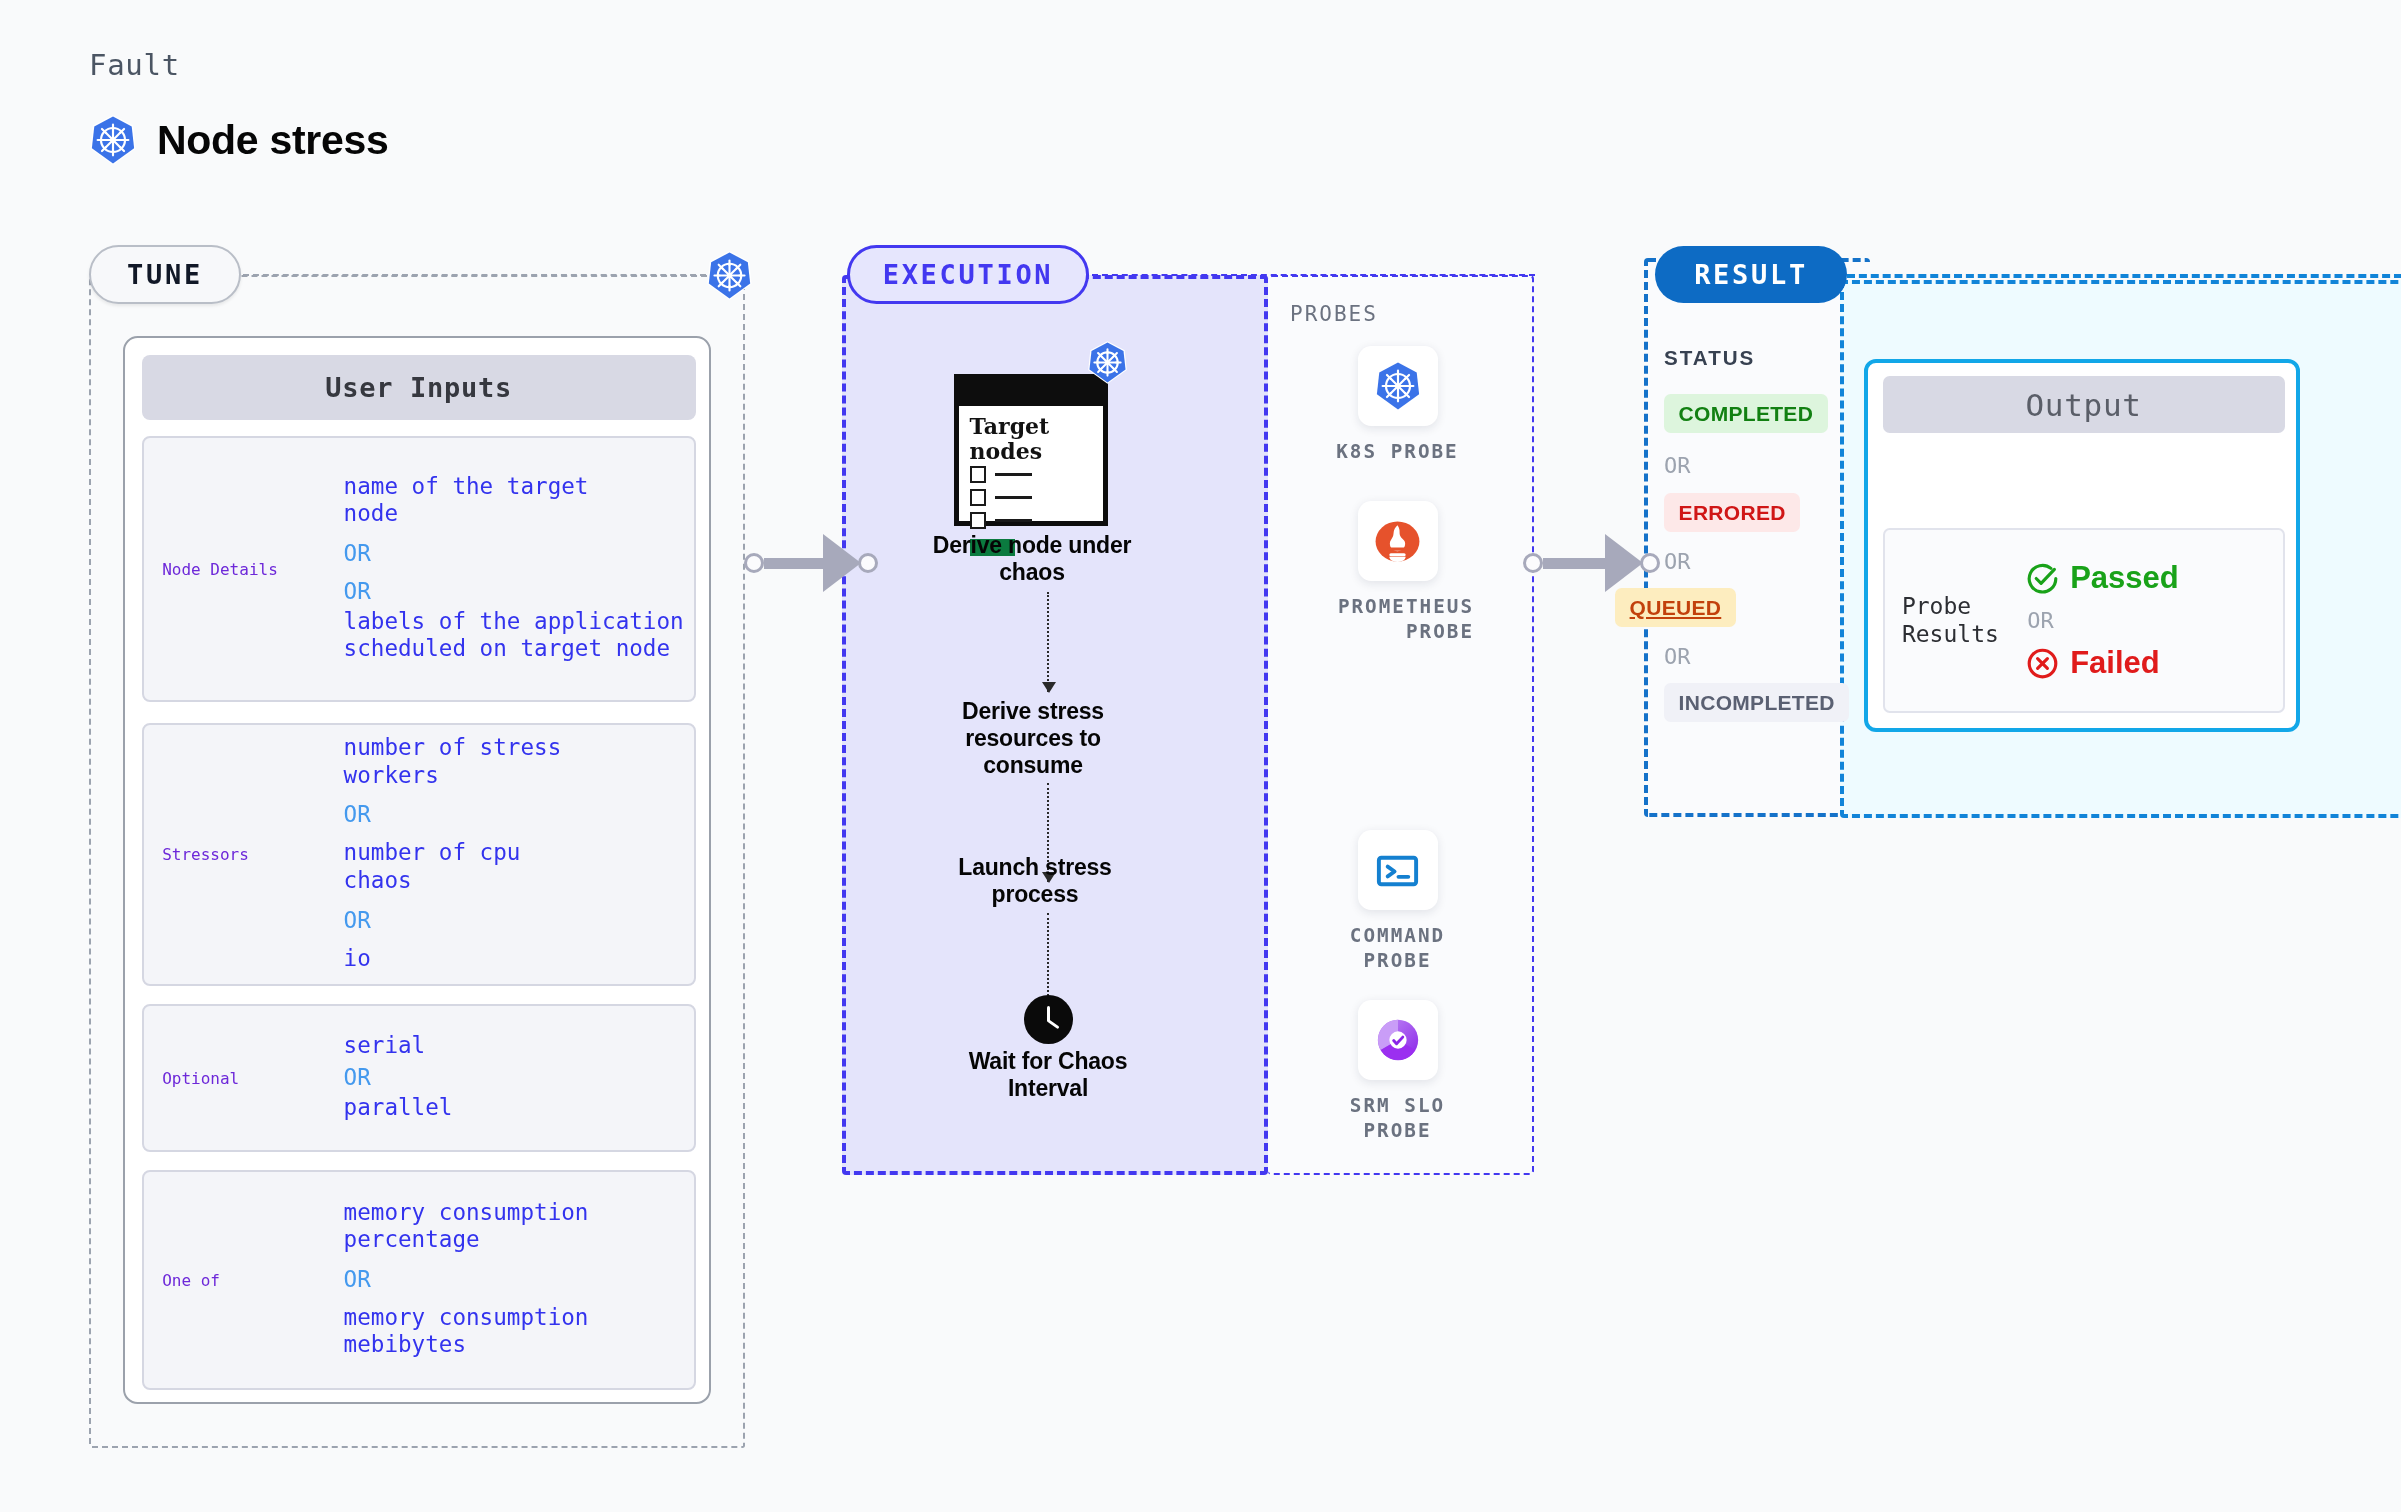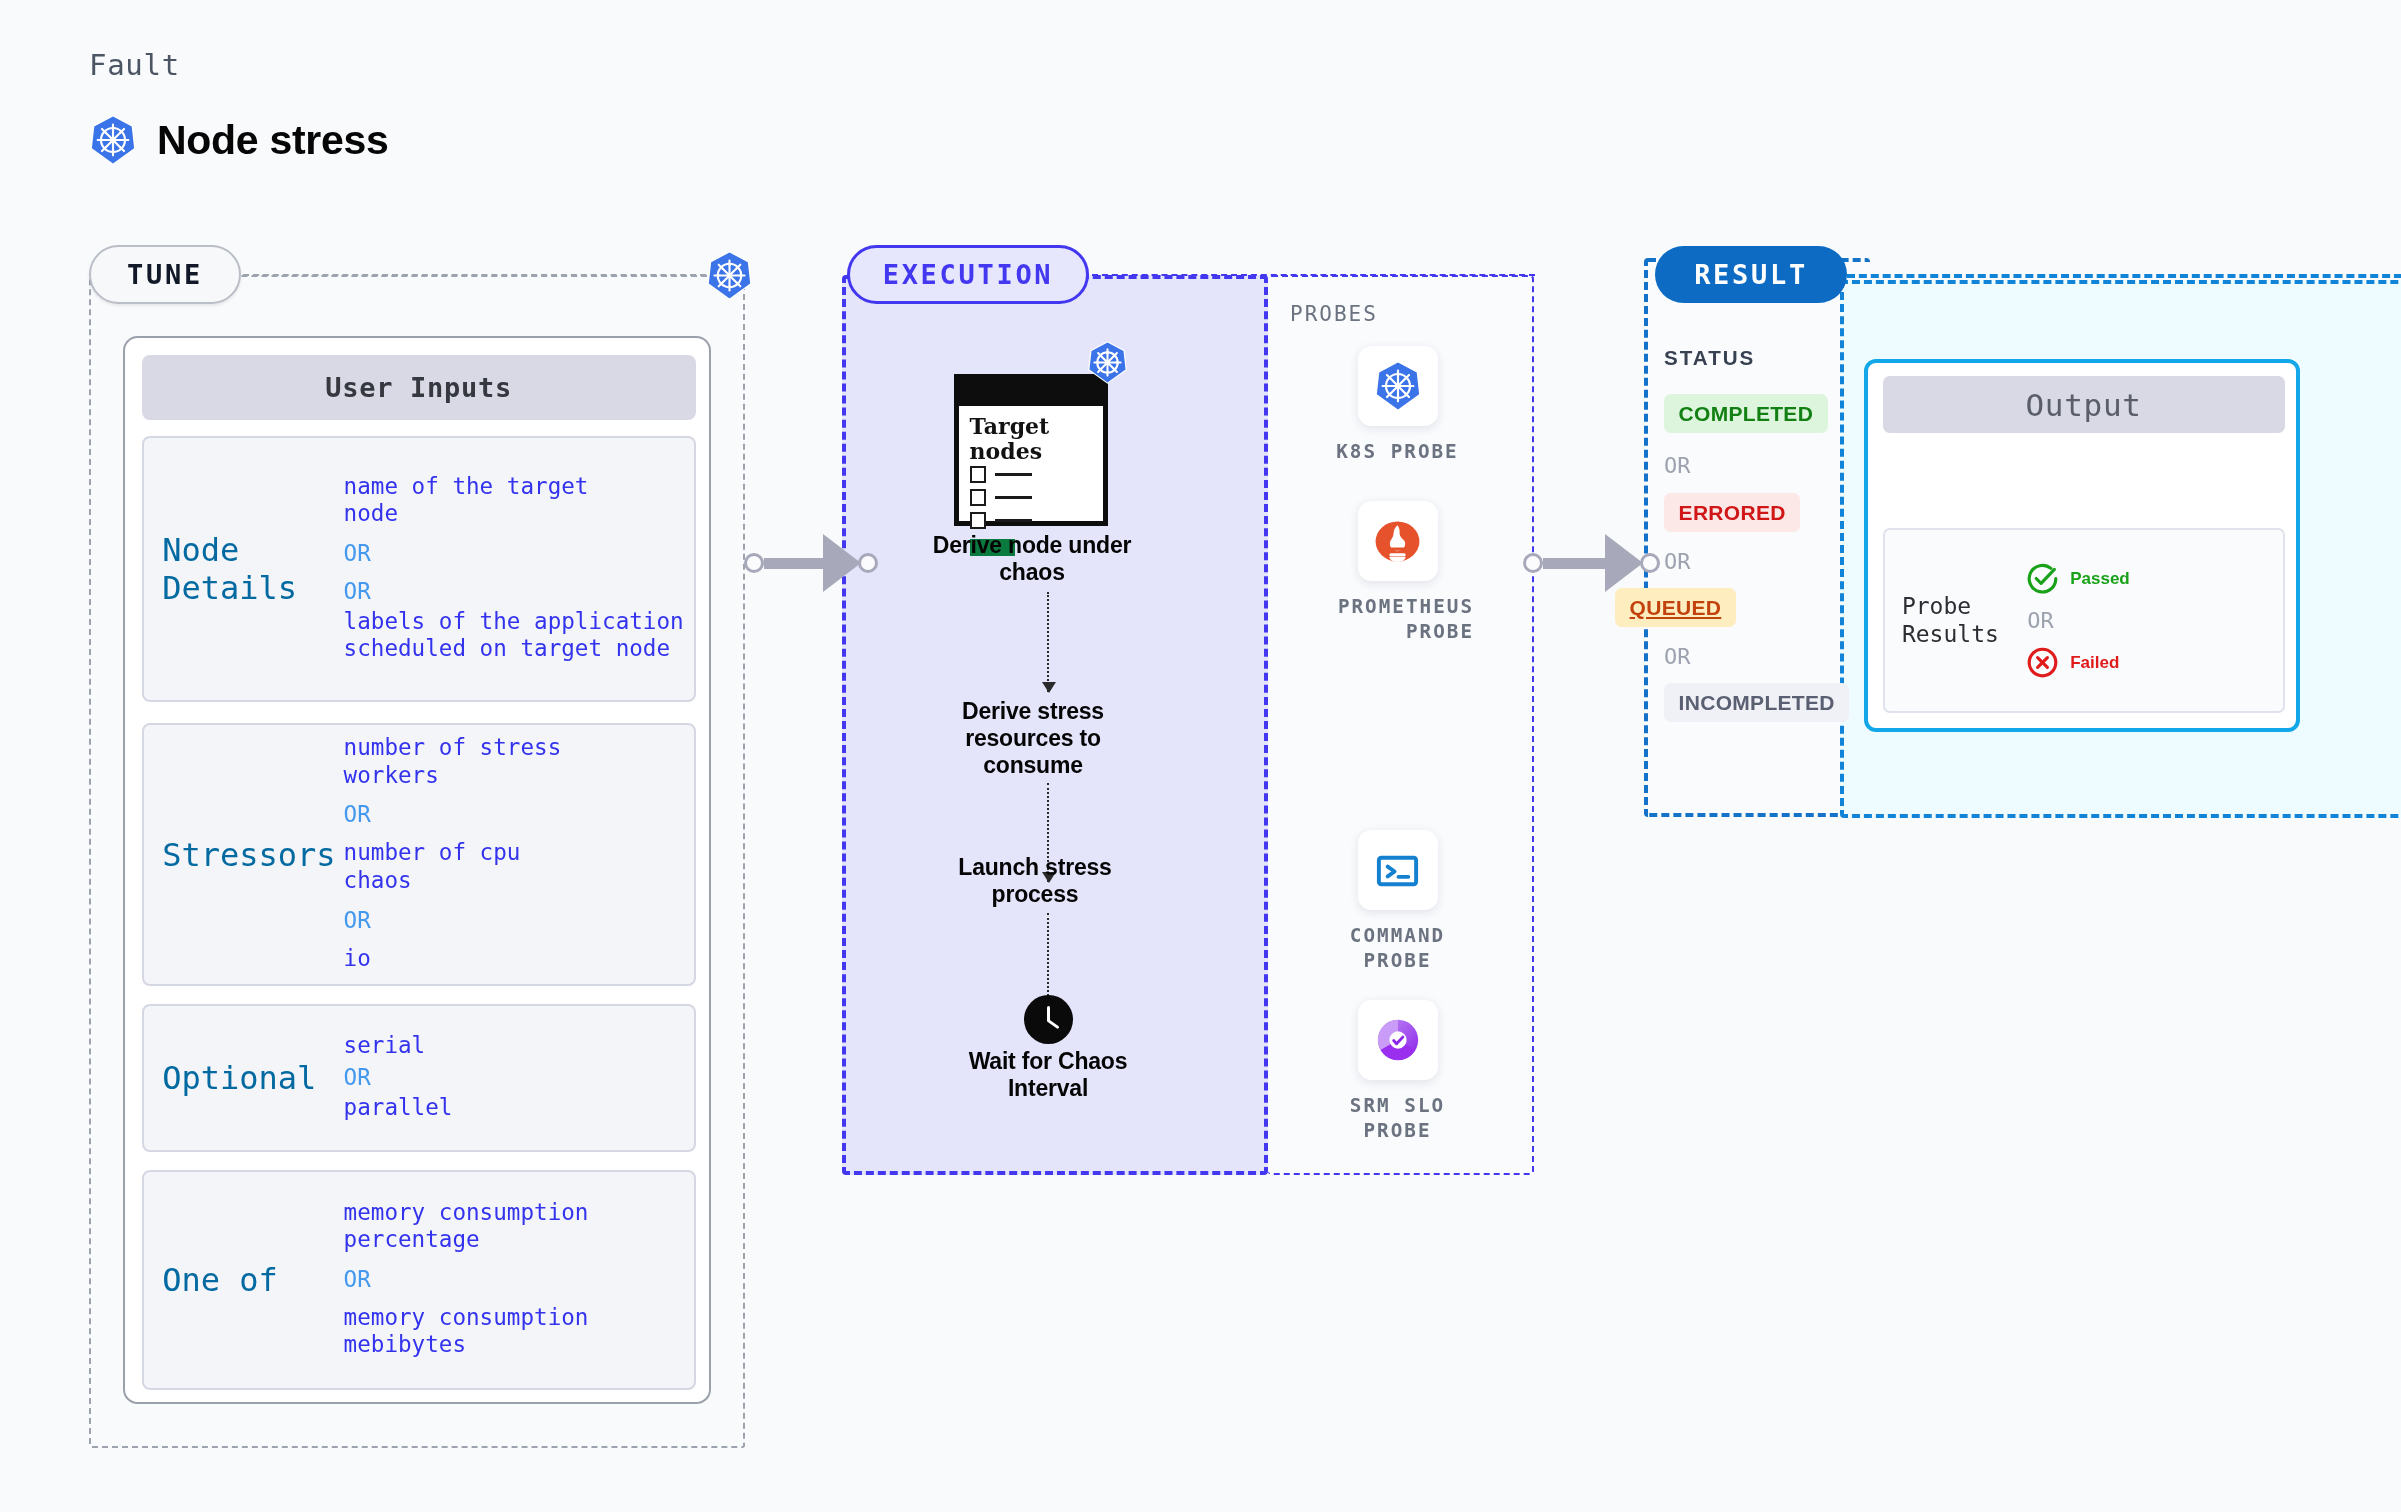--- a/index.html
+++ b/index.html
@@ -82,21 +82,21 @@
     font-family: "DejaVu Sans Mono", monospace; font-size: 27px; font-weight: 700;
     color: #36383f; letter-spacing: 0.7px;
   }
   .ui-row {
     position: absolute; left: 16.6px; width: 554px;
     background: #f4f5f9; border: 2px solid #d5d7e2; border-radius: 8px;
     display: flex; align-items: center;
   }
   .ui-row-label {
     width: 200px; padding-left: 18.6px; flex: none;
-    font-family: "DejaVu Sans Mono", monospace; font-size: 32px; color: #0369a1;
+    font-family: "DejaVu Sans Mono", monospace; font-size: 16px; color: #6d28d9;
   }
   .ui-row-vals { flex: 1; padding-right: 6.7px; }
   .val {
     font-family: "DejaVu Sans Mono", monospace; font-size: 22.6px;
     color: #3333ee; line-height: 1.22; margin-bottom: 2.7px; white-space: pre-line;
   }
   .or {
     font-family: "DejaVu Sans Mono", monospace; font-size: 22.6px;
     color: #4499ee; margin: 12px 0 12px 0;
   }
@@ -178,21 +178,21 @@
     position: absolute; left: 14.6px; width: 402px;
     background: #fafbfd; border: 2px solid #e1e3ec; border-radius: 6.7px;
     display: flex; align-items: center;
   }
   .out-label {
     width: 140px; flex: none; padding-left: 17.3px;
     font-family: "DejaVu Sans Mono", monospace; font-size: 23px; color: #2c2e33; line-height: 1.2;
   }
   .out-value-blue { font-family: "DejaVu Sans Mono", monospace; font-size: 23px; color: #3333ee; }
   .pr-line { display: flex; align-items: center; gap: 10.6px; }
-  .pr-text { font-size: 17px; font-weight: 700; }
+  .pr-text { font-size: 31px; font-weight: 700; }
 
   
   .conn { position: absolute; height: 18.6px; display: flex; align-items: center; z-index: 8; }
   .conn .dot {
     width: 20px; height: 20px; border-radius: 50%;
     background: #fbfbfd; border: 3.3px solid #a7a9bb; flex: none;
   }
   .conn .bar { height: 11.3px; background: #a7a9bb; flex: none; }
   .conn .head {
     width: 0; height: 0; flex: none;

